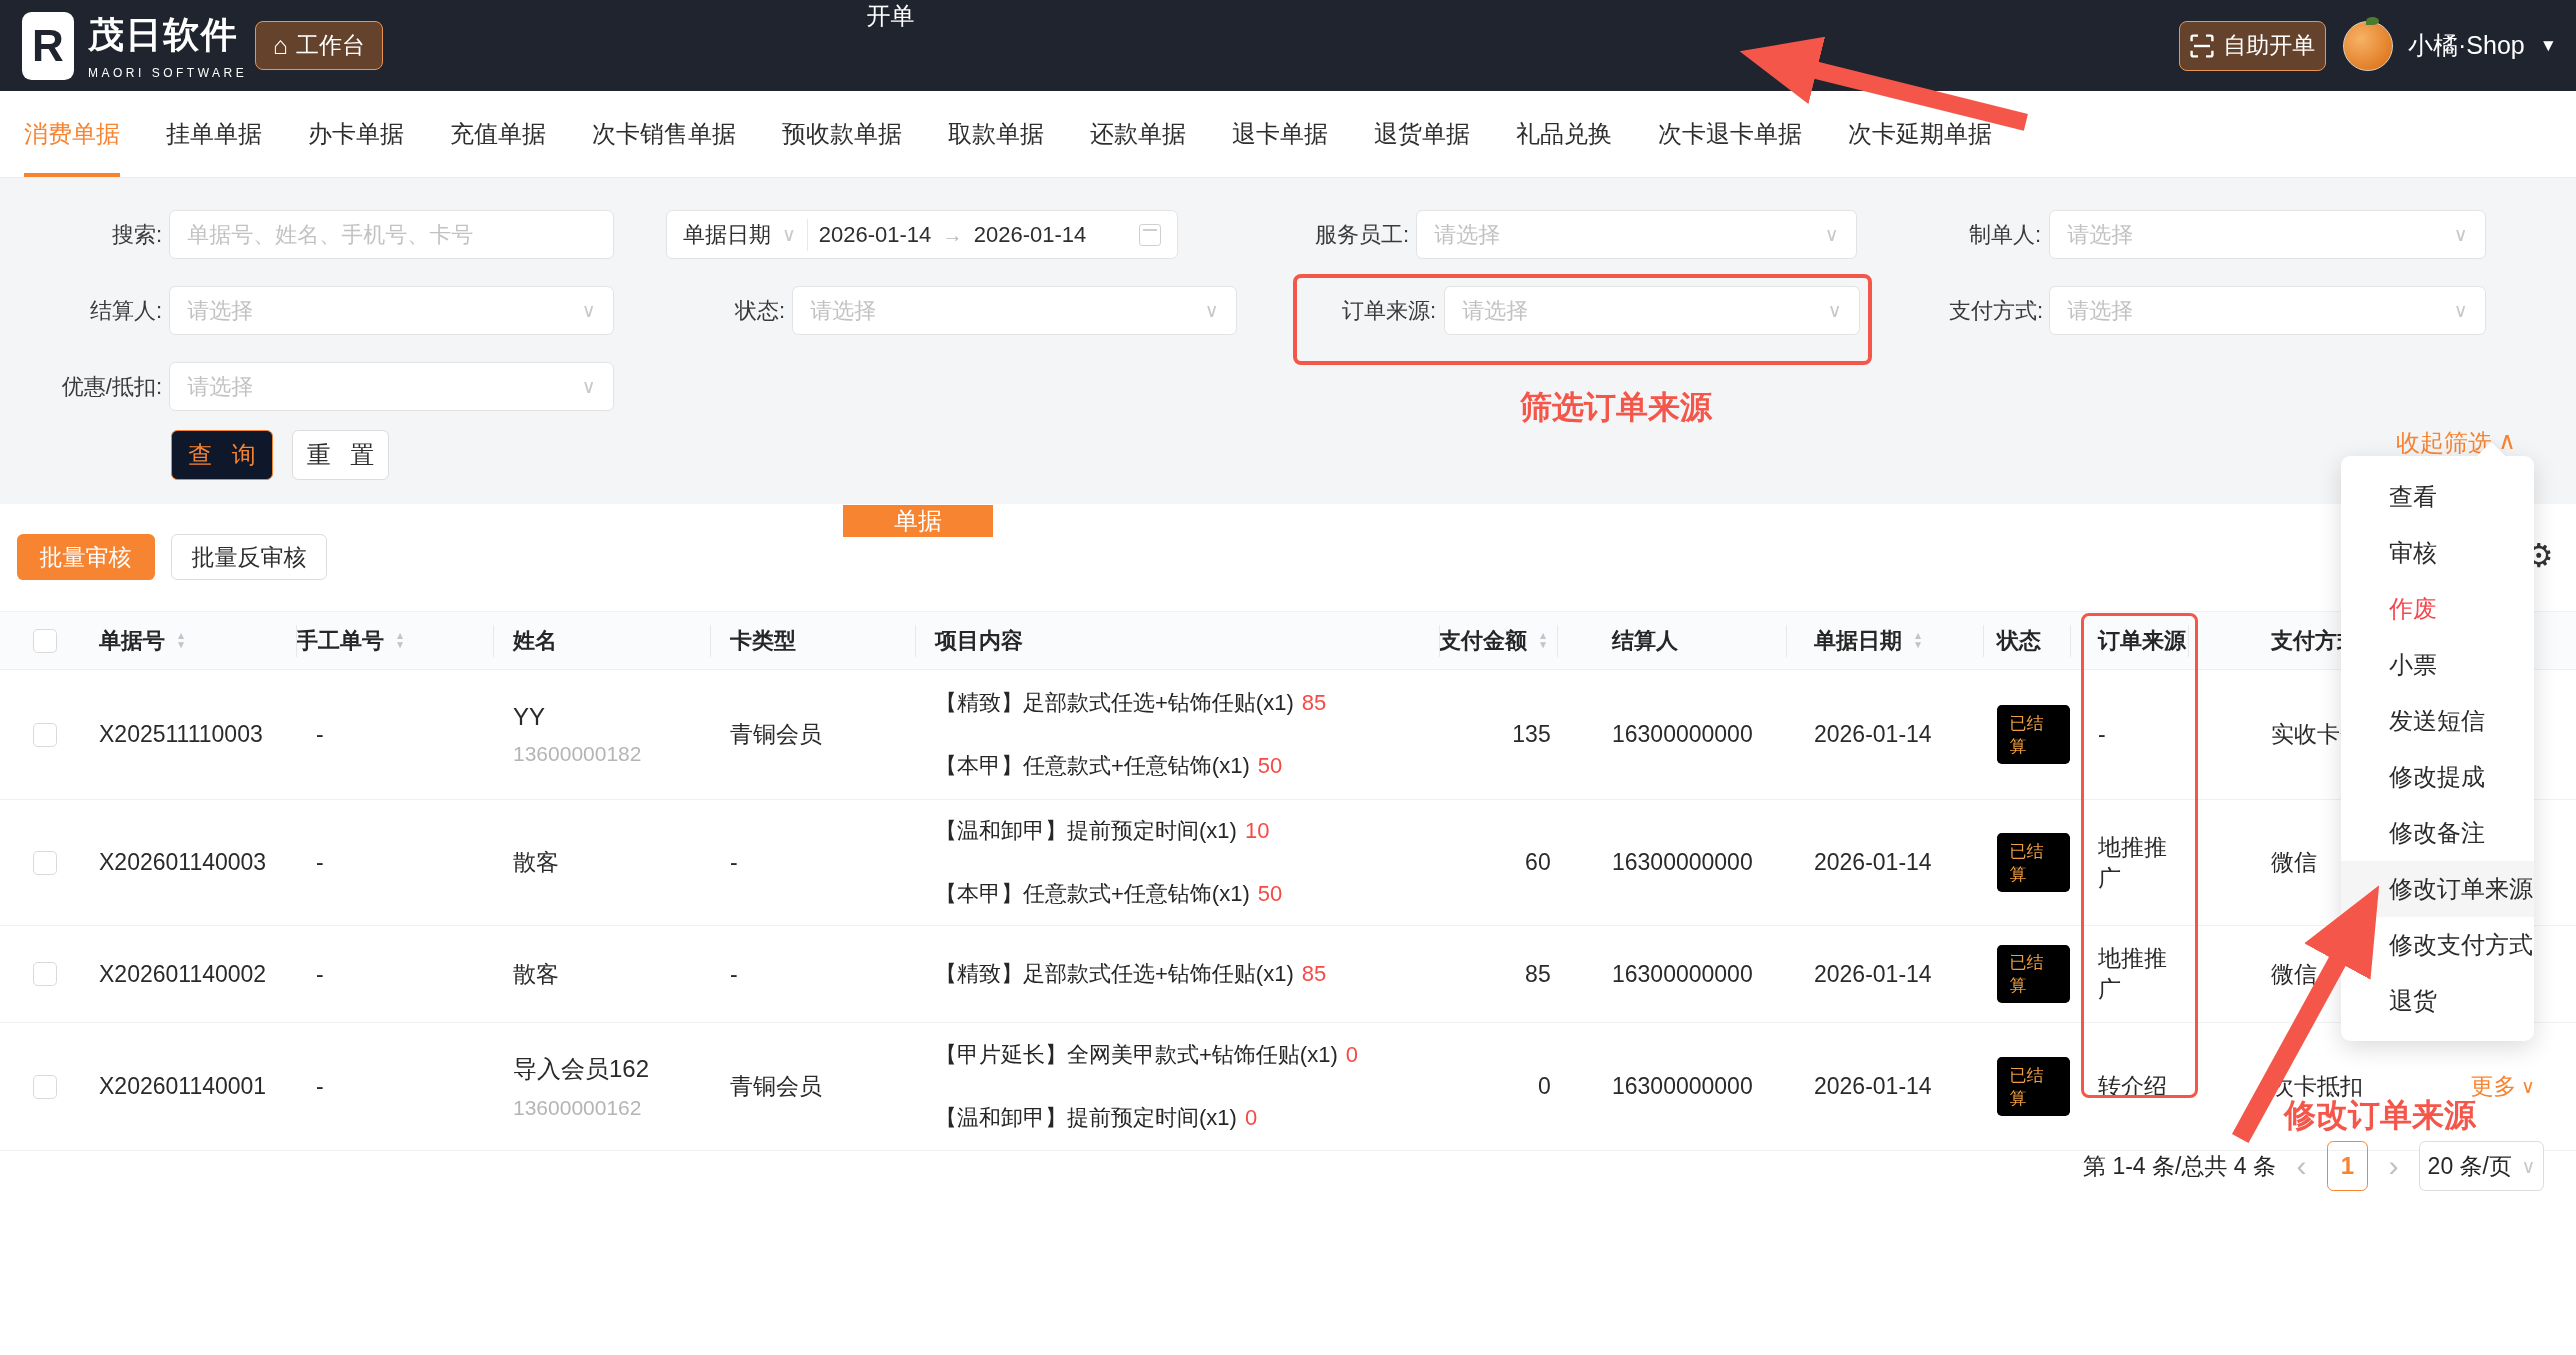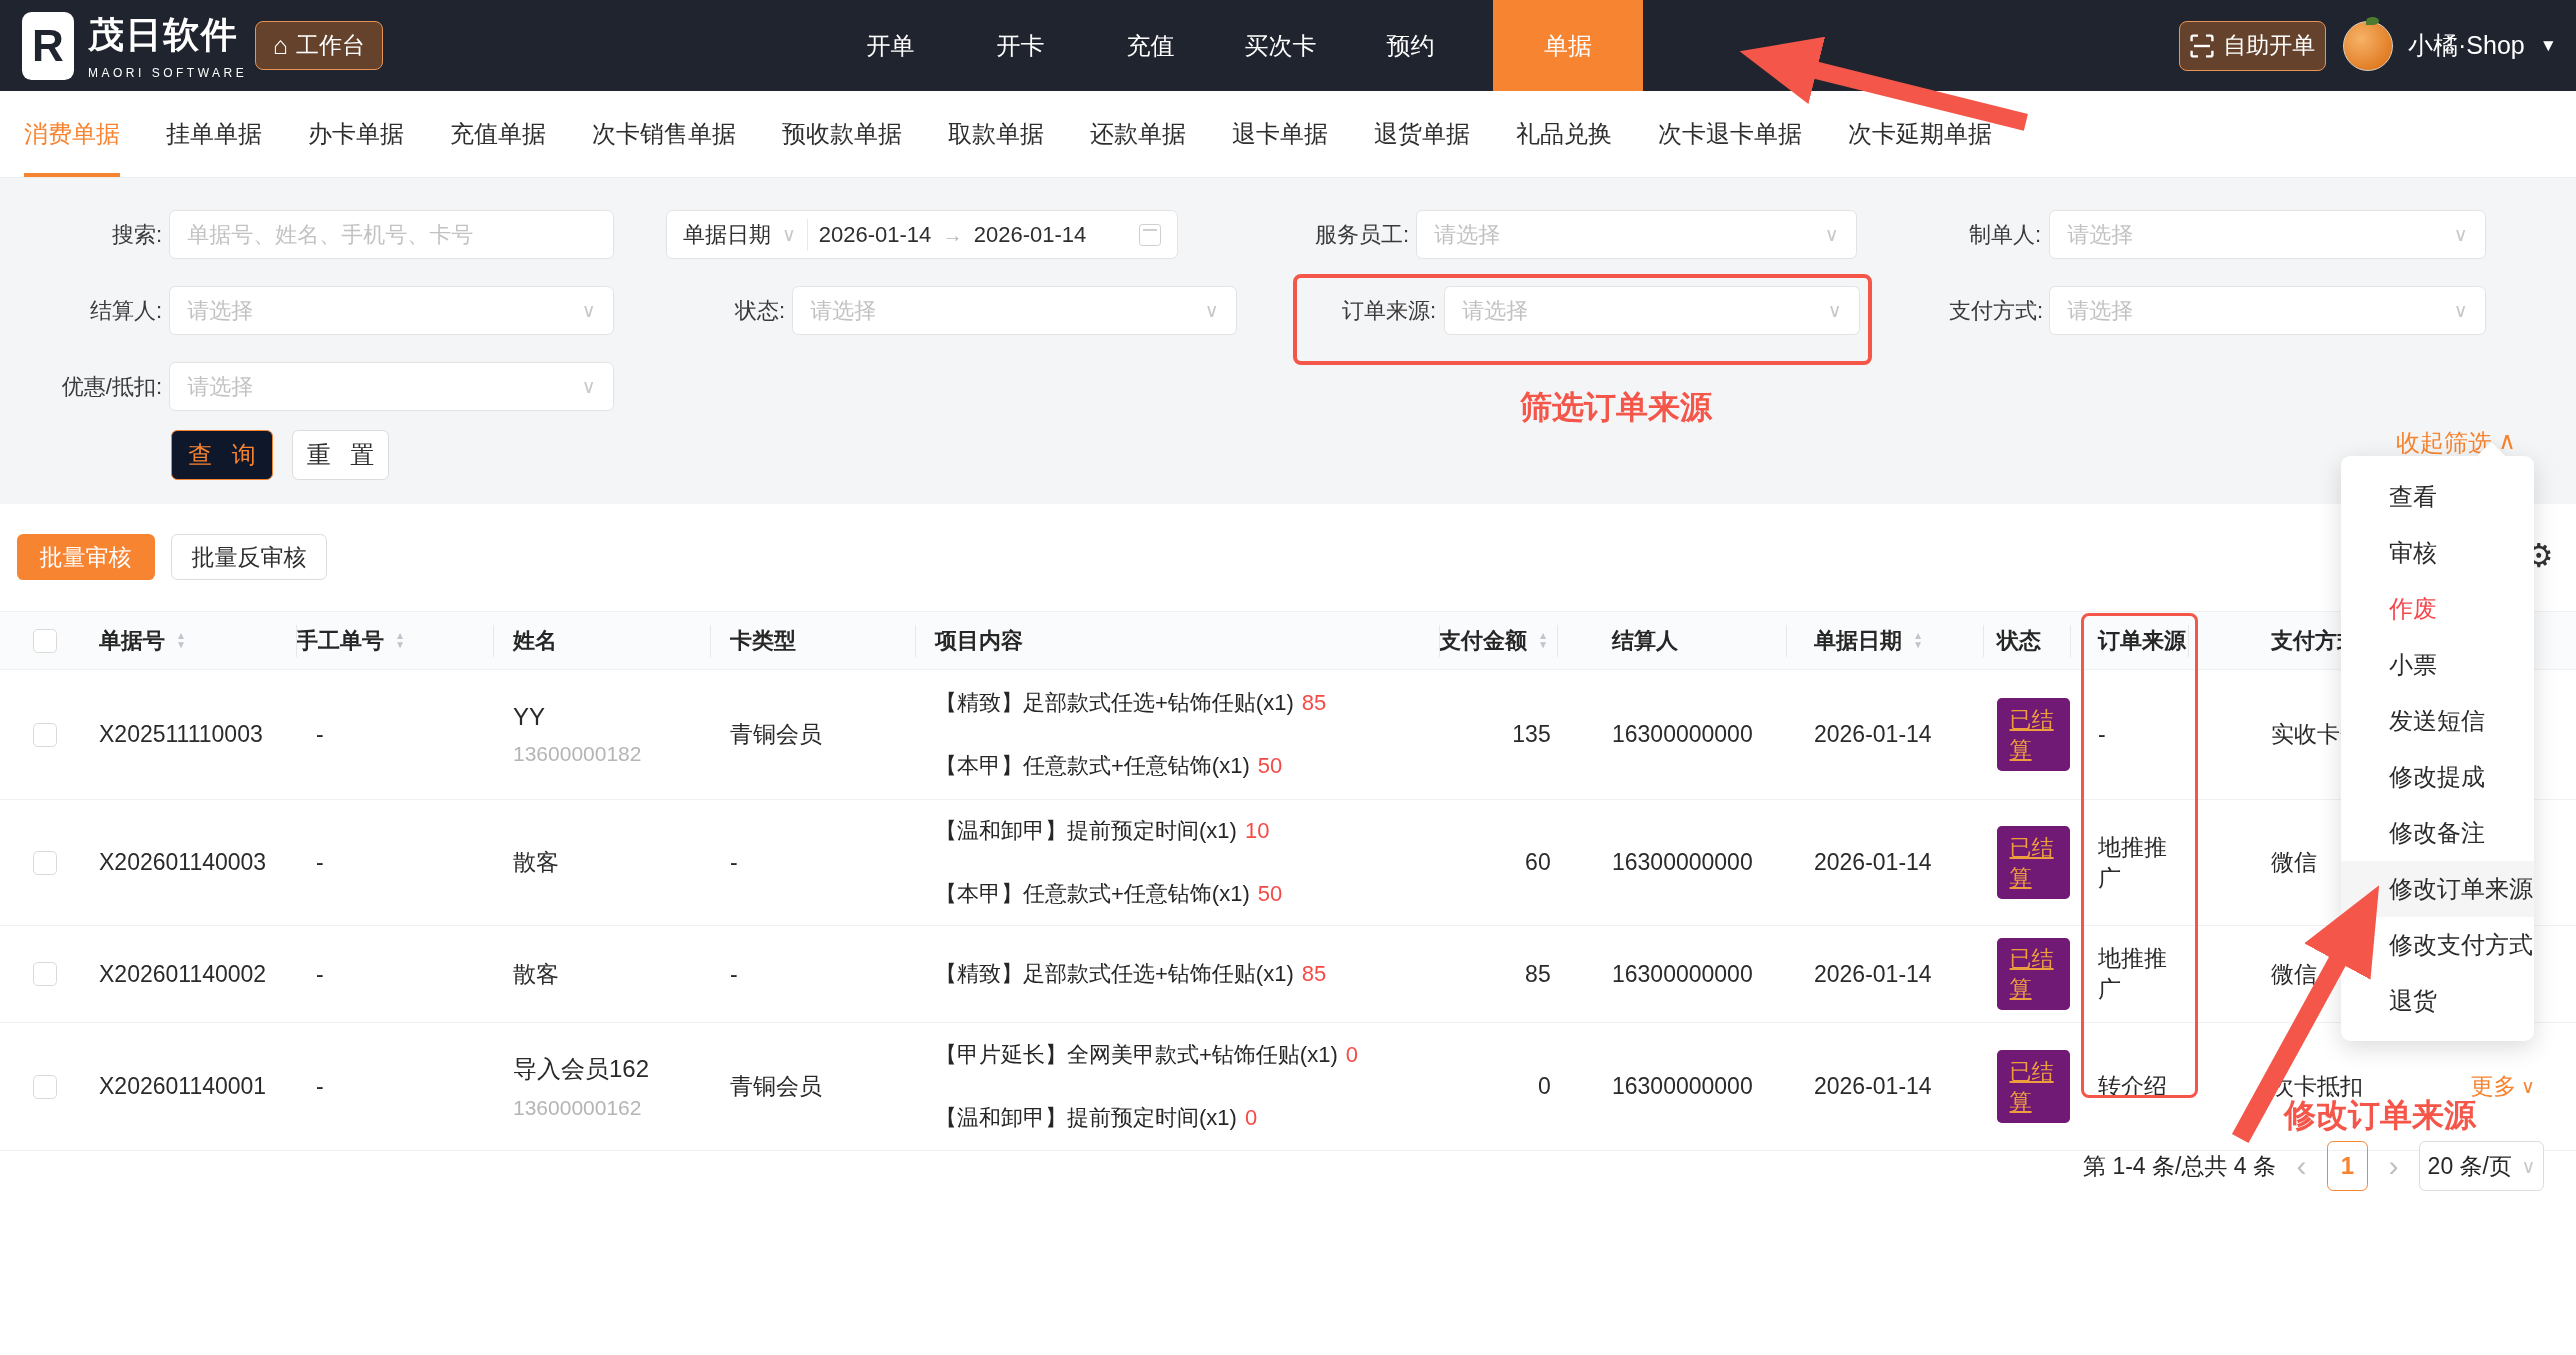--- a/index.html
+++ b/index.html
@@ -11,21 +11,21 @@
   .topbar { position:absolute; left:0; top:0; width:2576px; height:91px; background:#20242e; }
   .logo { position:absolute; left:22px; top:0; height:91px; display:flex; align-items:center; gap:14px; }
   .logo-mark { width:52px; height:68px; background:#fff; border-radius:9.5px; color:#20242e;
     font-weight:bold; font-size:44px; display:flex; align-items:center; justify-content:center; }
   .logo-title { color:#fff; font-size:36px; font-weight:bold; letter-spacing:1.6px; }
   .logo-sub { color:#fff; font-size:12px; letter-spacing:3.5px; margin-top:6.3px; }
   .workbench { position:absolute; left:255px; top:21px; width:128px; height:49px;
     background:#64422c; border:1.6px solid #e89455; border-radius:8px; color:#fff; font-size:23px;
     display:flex; align-items:center; justify-content:center; gap:8px; cursor:pointer; }
   .home-ico { font-size:25px; line-height:1; }
-  .mainnav { position:absolute; left:843px; top:0; height:91px; display:flex; align-items:stretch; gap:35px; }
+  .mainnav { position:absolute; left:843px; top:0; height:91px; display:flex; align-items:stretch; gap:69px;flex-direction:column; }
   .nav-item { width:95px; display:flex; align-items:center; justify-content:center;
     color:#fff; font-size:24px; cursor:pointer; }
   .nav-item.active { width:150px; background:#f78431; }
   .selfopen { position:absolute; left:2179px; top:20.5px; width:147px; height:50px;
     background:#64422c; border:1.6px solid #e89455; border-radius:8px; color:#fff; font-size:23px;
     display:flex; align-items:center; justify-content:center; gap:9.5px; cursor:pointer; }
   .userbox { position:absolute; left:2343px; top:0; height:91px; display:flex; align-items:center; gap:15px; cursor:pointer; }
   .avatar { width:50px; height:50px; border-radius:50%; background:radial-gradient(circle at 35% 35%, #f7b267, #e07b23 75%);
     border:1.6px solid #d8cfc5; position:relative; }
   .avatar::after { content:""; position:absolute; left:22px; top:-4.7px; width:12.6px; height:8px;
@@ -87,21 +87,21 @@
   .p-cb { padding-left:33px; } .p-s { padding-left:20px; }
   .namecell { flex-direction:column; align-items:flex-start; justify-content:center; gap:11px; padding-left:20px; }
   .phone { color:#b5b5b5; font-size:21px; }
   .items-cell { flex-direction:column; align-items:flex-start; justify-content:center; gap:33px; padding-left:20px; }
   .item-line { font-size:22px; color:#262626; white-space:nowrap; }
   .price { color:#f54a45; margin-left:8px; }
   .amount { justify-content:flex-end; padding-right:6.3px; }
   .settler { padding-left:55px; } .datec { padding-left:28px; }
   .statusc { padding-left:14px; } .sourcec { padding-left:28px; }
   .payc { padding-left:83px; justify-content:space-between; padding-right:41px; }
-  .badge { background:#701a75; color:#ee9d3f; font-size:22px; padding:6.3px 12.6px; border-radius:4.7px;text-decoration:underline; }
+  .badge { background:#000000; color:#ee9d3f; font-size:17px; padding:6.3px 12.6px; border-radius:4.7px; }
   .more-link { color:#f78431; font-size:23px; cursor:pointer; display:flex; gap:4.7px; align-items:center; }
 
   
   .menu { position:absolute; left:2341px; top:456px; width:193px; height:585px; background:#fff;
     border-radius:9.5px; box-shadow:0 6.3px 24px rgba(0,0,0,.14); z-index:40; padding-top:12.6px; }
   .menu-notch { position:absolute; left:2481px; top:446px; width:20.5px; height:20.5px; background:#fff;
     transform:rotate(45deg); border-radius:3.2px; box-shadow:-2.4px -2.4px 6.3px rgba(0,0,0,.05); z-index:41; }
   .mi { position:relative; z-index:42; height:56px; display:flex; align-items:center; padding-left:48px;
     font-size:24px; color:#2b2b2b; cursor:pointer;text-align:center; }
   .mi.danger { color:#f5484d; }

